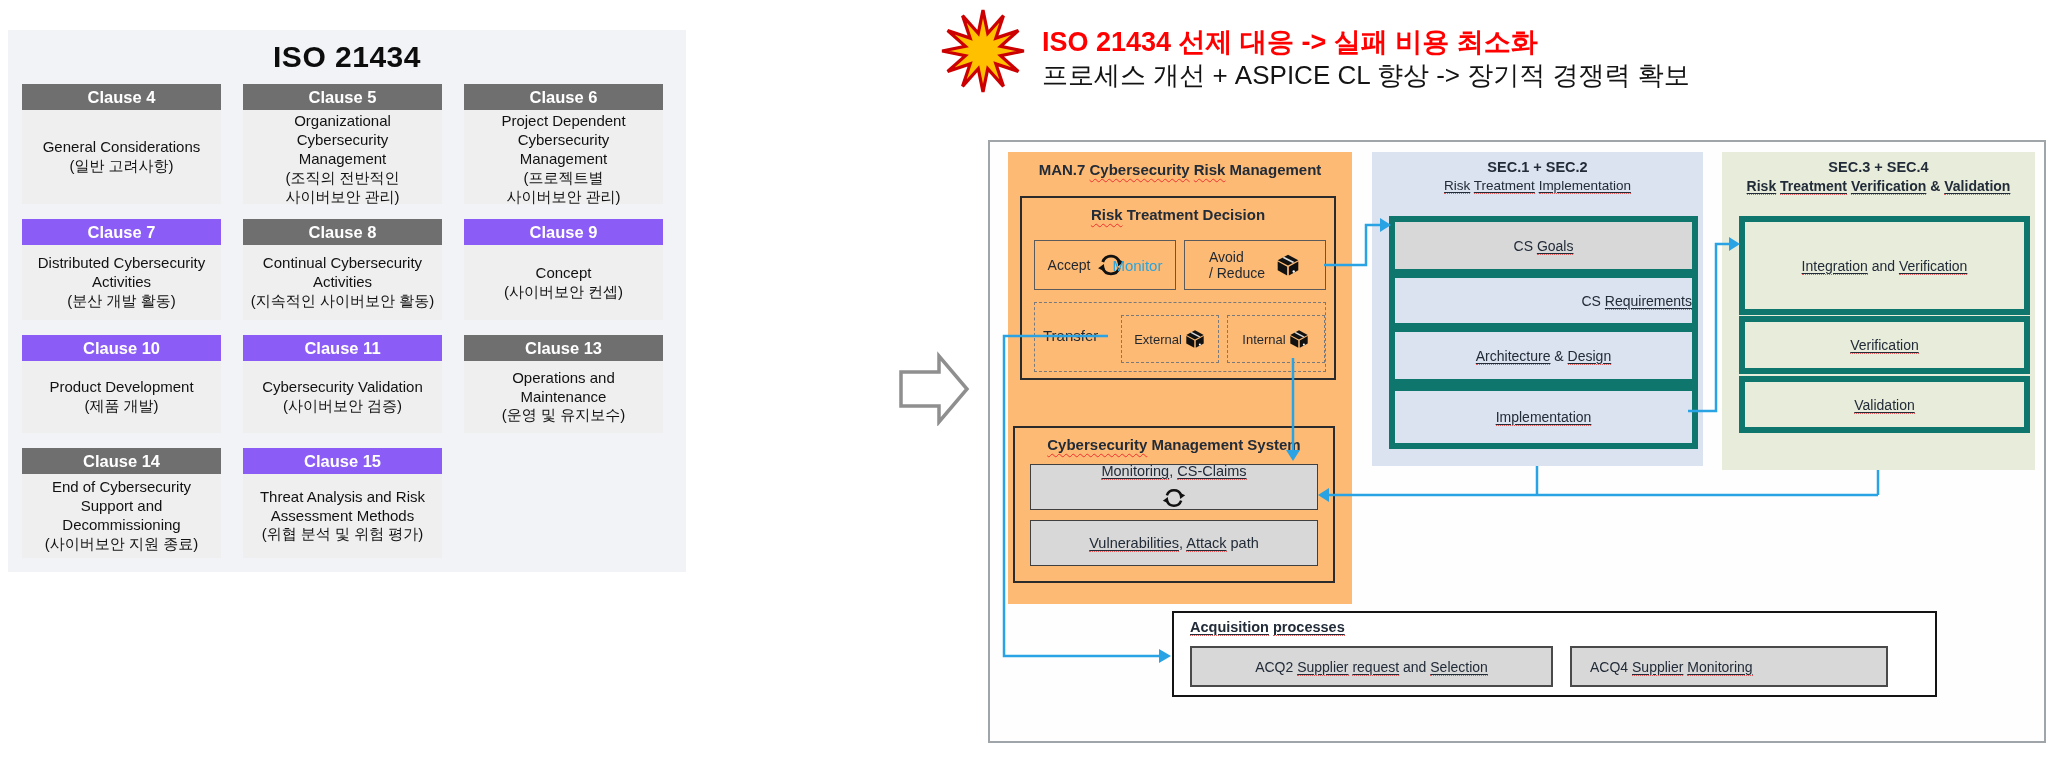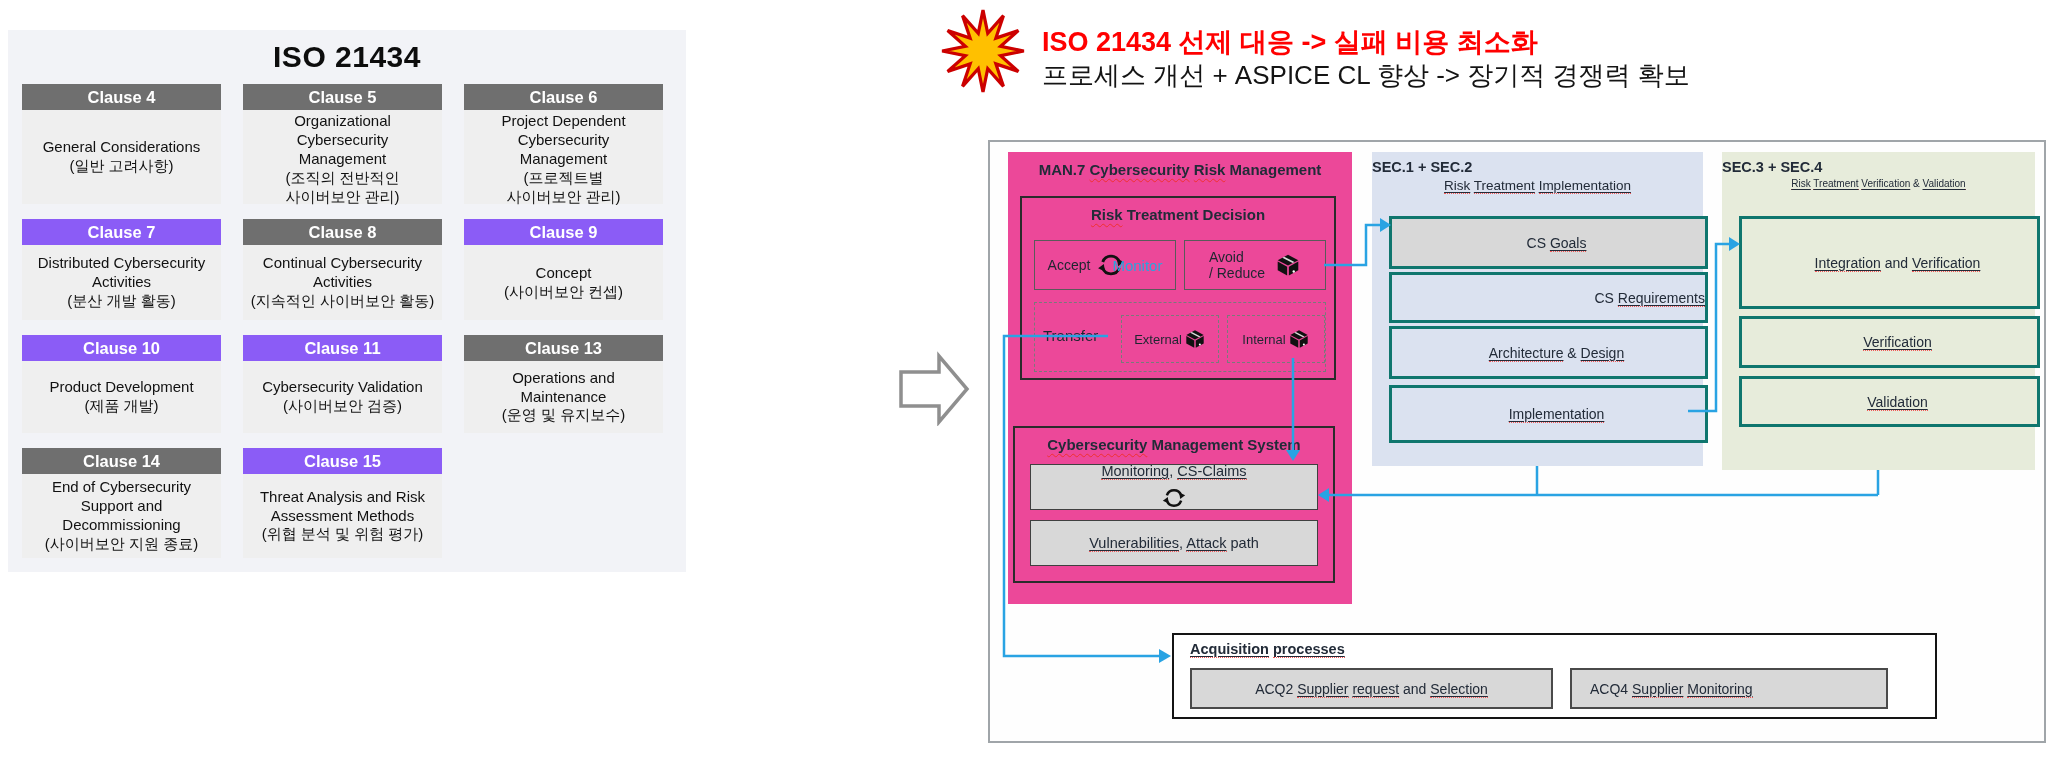--- a/index.html
+++ b/index.html
@@ -25,39 +25,39 @@
   .headline1{position:absolute;left:1042px;top:24px;font-size:27px;font-weight:bold;color:#FF0000;white-space:nowrap;}
   .headline2{position:absolute;left:1042px;top:58px;font-size:26px;font-weight:400;color:#141414;white-space:nowrap;}
   .star-svg{position:absolute;left:940px;top:8px;}
   .flow-arrow-svg{position:absolute;left:898px;top:350px;}
 
   
   .outer-box{position:absolute;left:988px;top:140px;width:1058px;height:603px;
     background:#FEFEFE;border:2px solid #A0A5A9;box-sizing:border-box;}
   .abs{position:absolute;box-sizing:border-box;}
   .panel-title{font-weight:bold;font-size:15px;color:#222B38;text-align:center;width:100%;}
-  .pink-panel{left:1008px;top:152px;width:344px;height:452px;background:#ec4899;}
+  .pink-panel{left:1008px;top:152px;width:344px;height:452px;background:#fdba74;}
   .rtd-box{left:1020px;top:196px;width:316px;height:184px;border:2px solid #2B2B2B;}
   .cms-box{left:1013px;top:426px;width:322px;height:157px;border:2px solid #2B2B2B;}
   .small-box{border:1px solid #5A5A5A;display:flex;align-items:center;justify-content:center;
     font-size:14px;color:#1E2630;gap:6px;}
   .dashed{border:1.6px dashed #7A7A7A;background:transparent;}
   .graybox{background:#D8D8D8;border:1px solid #404040;display:flex;align-items:center;
     justify-content:center;font-size:14.5px;color:#222B38;gap:6px;flex-direction:column;}
   .blue-panel{left:1372px;top:152px;width:331px;height:314px;background:#DBE2F0;}
   .green-panel{left:1722px;top:152px;width:313px;height:318px;background:#E7ECDB;}
-  .sec-title{position:absolute;top:7px;left:0;width:100%;font-weight:bold;
+  .sec-title{position:absolute;top:7px;left:0;width:100%;text-align:center;font-weight:bold;
     font-size:14.5px;color:#222B38;}
   .sec-sub{position:absolute;top:26px;left:0;width:100%;text-align:center;font-size:13.5px;color:#222B38;}
-  .flow-box{position:absolute;border:3px solid #0f766e;display:flex;align-items:center;
-    justify-content:center;font-size:14px;color:#222B38;padding-left:16px;}
+  .flow-box{position:absolute;border:6px solid #0f766e;display:flex;align-items:center;
+    justify-content:center;font-size:14px;color:#222B38;}
   .flow-box.fill-gray{background:#D8D8D8;}
   .flow-box.fill-blue{background:#DBE2F0;}
   .flow-box.fill-green{background:#E7ECDB;}
-  .acq-box{left:1172px;top:633px;width:765px;height:86px;background:#fff;border:2.5px solid #141414;}
+  .acq-box{left:1172px;top:611px;width:765px;height:86px;background:#fff;border:2.5px solid #141414;}
   .acq-title{position:absolute;left:16px;top:6px;font-weight:bold;font-size:14.5px;color:#222B38;}
   .acq-item{position:absolute;top:33px;height:41px;background:#D8D8D8;border:2px solid #4A4A4A;
     display:flex;align-items:center;font-size:14px;color:#222B38;box-sizing:border-box;}
 
   .pre{white-space:pre-line;}
   .monitor-word{color:#2AA4DE;font-size:15px;position:relative;margin-left:-20px;z-index:2;}
   .icon{flex:0 0 auto;}
 
   
   .sq{text-decoration:underline wavy #F03030;text-decoration-thickness:1px;text-underline-offset:3px;}
@@ -236,21 +236,21 @@
     <div class="flow-box fill-blue" style="left:17px;top:174px;width:297px;height:47px;">
       <span><span class="u">Architecture</span><span> &amp; </span><span class="u">Design</span></span>
     </div>
     <div class="flow-box fill-blue" style="left:17px;top:233px;width:297px;height:52px;">
       <span><span class="u">Implementation</span></span>
     </div>
   </div>
 
   <div class="abs green-panel">
     <div class="sec-title">SEC.3 + SEC.4</div>
-    <div class="sec-sub" style="font-size:10px;"><span class="u">Risk</span><span> </span><span class="u">Treatment</span><span> </span><span class="u">Verification</span><span> &amp; </span><span class="u">Validation</span></div>
+    <div class="sec-sub" style="font-size:14px;font-weight:bold;"><span class="u">Risk</span><span> </span><span class="u">Treatment</span><span> </span><span class="u">Verification</span><span> &amp; </span><span class="u">Validation</span></div>
     <div class="flow-box fill-green" style="left:17px;top:64px;width:279px;height:87px;">
       <span><span class="u">Integration</span><span> and </span><span class="u">Verification</span></span>
     </div>
     <div class="flow-box fill-green" style="left:17px;top:164px;width:279px;height:46px;">
       <span><span class="u">Verification</span></span>
     </div>
     <div class="flow-box fill-green" style="left:17px;top:224px;width:279px;height:45px;">
       <span><span class="u">Validation</span></span>
     </div>
   </div>

